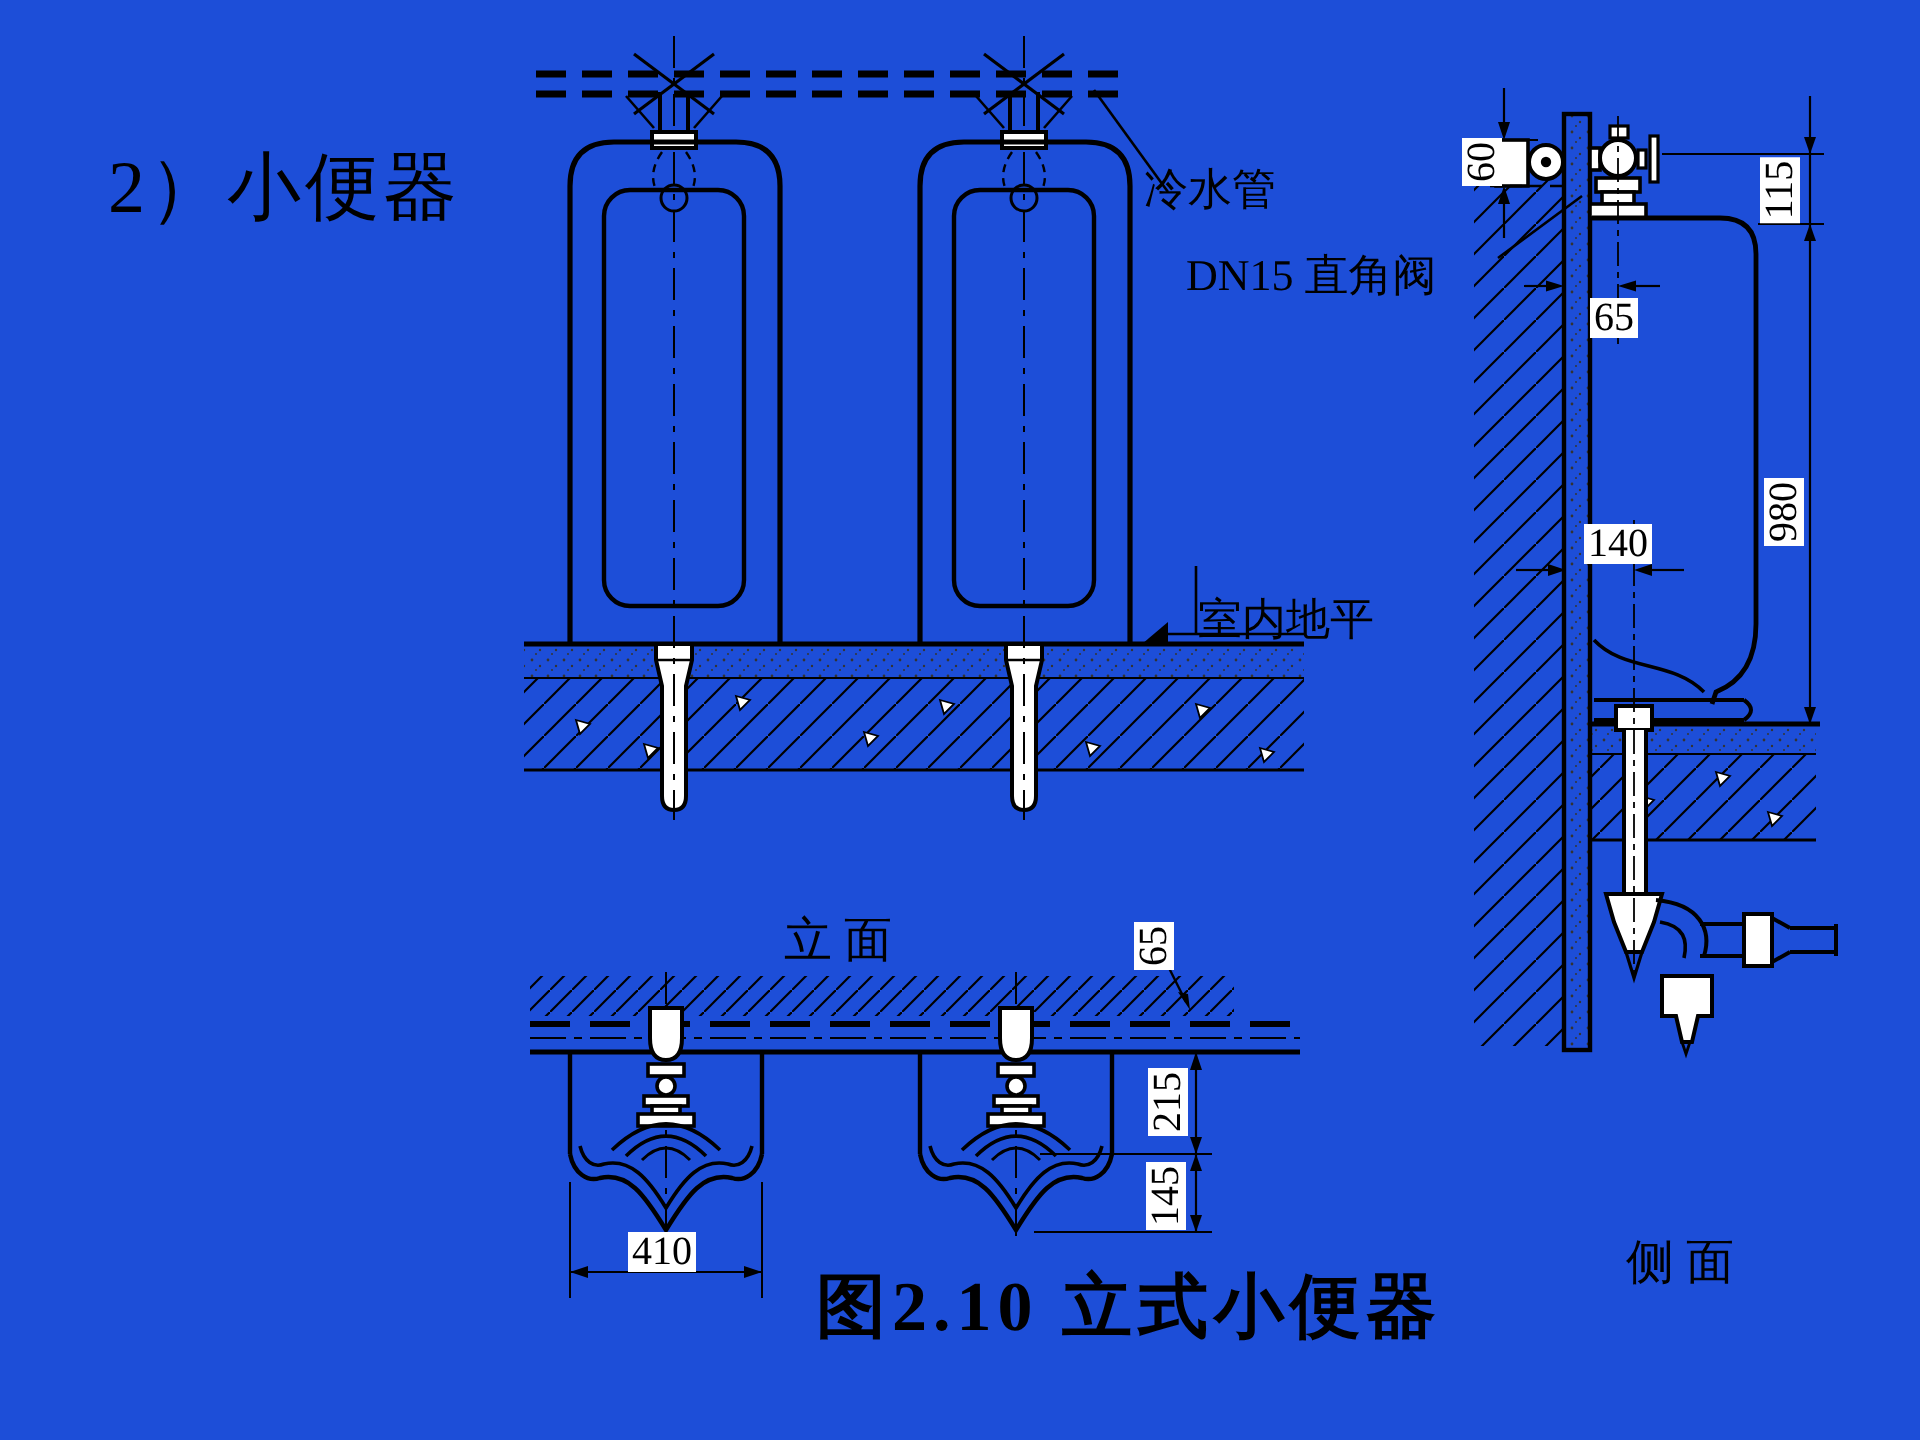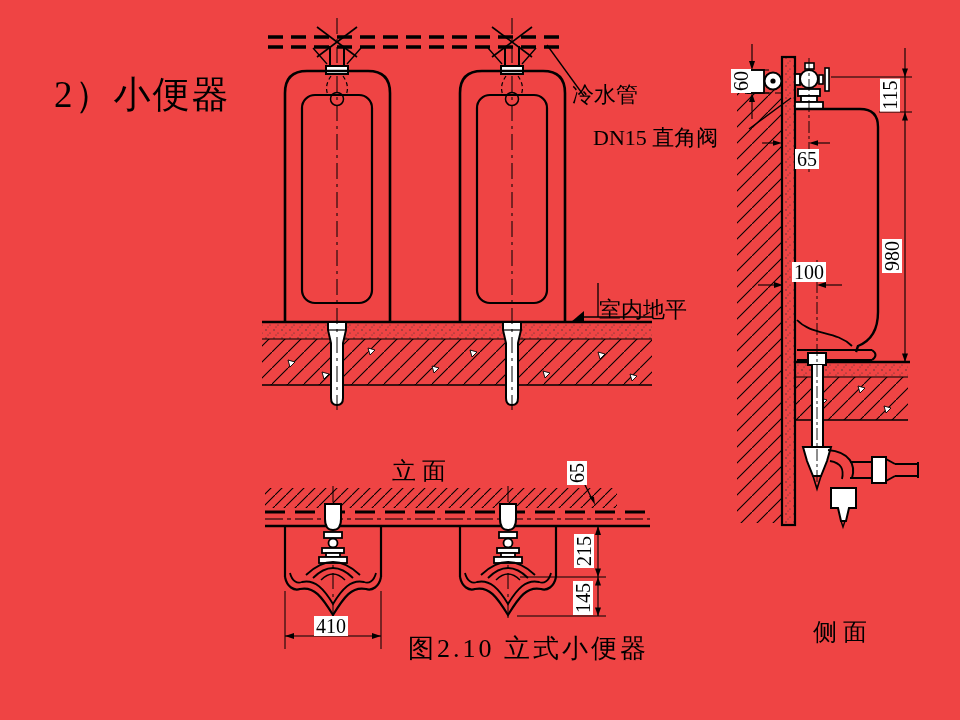--- a/index.html
+++ b/index.html
@@ -1,26 +1,26 @@
 <!DOCTYPE html>
 <html><head>
 <meta charset="utf-8">
 <style>
   html,body{margin:0;padding:0;background:#fff;}
-  .canvas{position:relative;width:960px;height:720px;background:#ef4444;overflow:hidden;
+  .canvas{position:relative;width:960px;height:720px;background:#1d4ed8;overflow:hidden;
           font-family:"Liberation Serif","DejaVu Serif",serif;color:#000;}
   .canvas svg{position:absolute;left:0;top:0;}
   .t{position:absolute;white-space:nowrap;color:#000;line-height:1;}
   .ctr{transform:translate(-50%,-50%);}
   .rot{transform:translate(-50%,-50%) rotate(-90deg);}
   .dim{font-size:20px;background:#fff;padding:0 2px;}
   .lbl{font-size:22px;}
   .viewlbl{font-size:24px;letter-spacing:6px;margin-top:48px;}
   .title{font-size:37px;letter-spacing:2px;}
-  .caption{font-size:26px;letter-spacing:3px;}
+  .caption{font-size:35px;letter-spacing:3px;font-weight:bold;}
 </style>
 </head>
 <body>
 
 <div class="canvas">
 
 <svg width="960" height="720" viewBox="0 0 960 720">
   <defs>
     <pattern id="hatch16" width="16" height="16" patternUnits="userSpaceOnUse">
       <path d="M0,16 L16,0" stroke="#000" stroke-width="1.1"></path>
@@ -252,21 +252,21 @@
 
 <span class="t lbl" style="left:572px;top:84px">冷水管</span>
 <span class="t lbl" style="left:593px;top:127px">DN15 直角阀</span>
 <span class="t lbl" style="left:599px;top:299px">室内地平</span>
 <span class="t viewlbl" style="left:392px;top:411px">立面</span>
 <span class="t viewlbl" style="left:813px;top:572px">侧面</span>
 
 <span class="t dim rot" style="left:741px;top:81px">60</span>
 <span class="t dim rot" style="left:890px;top:95px">115</span>
 <span class="t dim ctr" style="left:807px;top:159px">65</span>
-<span class="t dim ctr" style="left:809px;top:272px">100</span>
+<span class="t dim ctr" style="left:809px;top:272px">140</span>
 <span class="t dim rot" style="left:892px;top:256px">980</span>
 
 <span class="t dim rot" style="left:577px;top:473px">65</span>
 <span class="t dim rot" style="left:584px;top:551px">215</span>
 <span class="t dim rot" style="left:583px;top:598px">145</span>
 <span class="t dim ctr" style="left:331px;top:626px">410</span>
 
 </div>
 
 </body></html>

